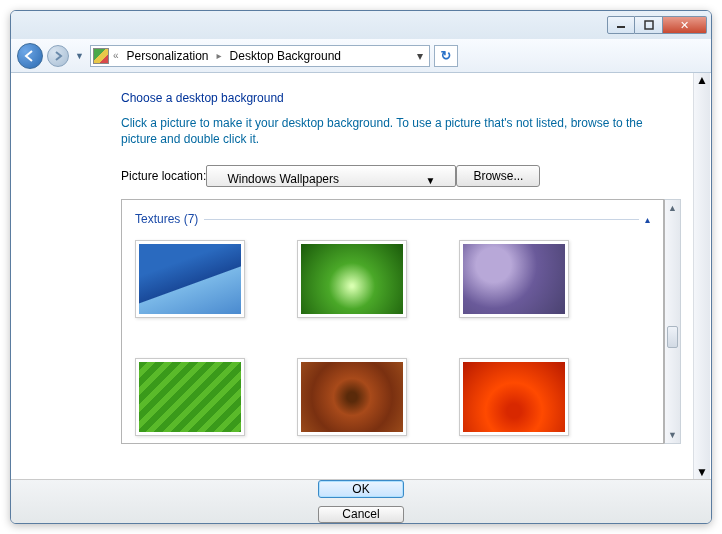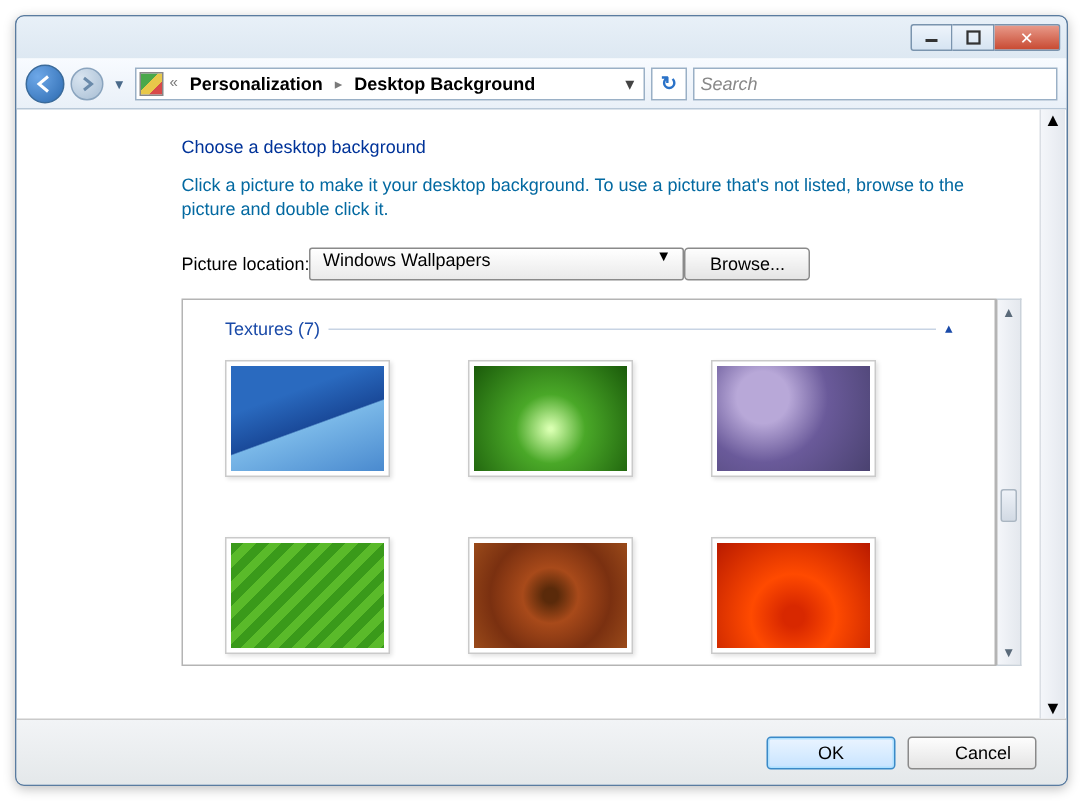--- a/index.html
+++ b/index.html
@@ -82,21 +82,21 @@
     height: 22px;
     border: 1px solid #9ab0c6;
     background: #fff;
     display: flex;
     align-items: center;
     padding: 0 2px;
     gap: 2px;
   }
   .address .icon16 { width:16px;height:16px; display:inline-block;}
   .address .sep { color:#7a7a7a; font-size:10px; padding:0 2px;}
-  .address .crumb { padding: 0 4px; font-weight: bold; }
+  .address .crumb { padding: 0 4px; }
   .address .drop { margin-left:auto; width:14px;text-align:center;color:#444;}
   .refresh {
     width:24px;height:22px;
     border:1px solid #9ab0c6;
     background:#fff;
     display:flex;align-items:center;justify-content:center;
     color:#1a7a1a;
     font-size:13px;
   }
   .searchbox {
@@ -136,22 +136,22 @@
     display:flex;
     align-items:center;
     gap:0;
     margin-bottom:12px;
   }
   .combo {
     width: 250px;
     height: 22px;
     border:1px solid #8a8a8a;
     background: linear-gradient(#fff,#eaeaea);
-    display:flex;align-items:flex-start;
-    padding:0 8px;
+    display:flex;align-items:flex-end;
+    padding:0 20px;
     border-radius:2px;
   }
   .combo .arrow { margin-left:auto; font-size:10px;}
   .winbtn {
     height:22px;
     padding:0 16px;
     border:1px solid #8a8a8a;
     background: linear-gradient(#fdfdfd,#e4e4e4);
     border-radius:3px;
     display:flex;align-items:center;
@@ -160,21 +160,21 @@
   
   .gallery-wrap {
     display:flex;
     margin: 0 30px 0 110px;
   }
   .gallery {
     flex:1;
     border:1px solid #b4b4b4;
     height: 245px;
     background:#fff;
-    padding: 12px 28px;
+    padding: 12px 13px;
     overflow:hidden;
   }
   .grouphead {
     display:flex;
     align-items:center;
     color:#1a4aa8;
     font-size:12px;
     margin-bottom:14px;
     gap:6px;
   }
@@ -223,29 +223,30 @@
   
   .footer {
     height: 44px;
     background: linear-gradient(#f2f4f6,#e4e8ea);
     border-top:1px solid #cacaca;
     display:flex;
     align-items:center;
     justify-content:flex-end;
     padding:0 20px;
     gap:8px;
+    flex-direction:column;
   }
   .footer .ok {
     width:86px;
     border:1px solid #3a8ac8;
     background:linear-gradient(#eaf4ff,#c8e4ff);
     box-shadow: inset 0 0 0 1px #aee0ff;
     justify-content:center;
   }
-  .footer .cancel { width:86px; justify-content:flex-end;}
+  .footer .cancel { width:86px; justify-content:center;}
   
   .perso-icon {
     width:16px;height:16px;
     background: linear-gradient(135deg,#4aa84a 0 40%, #e8c84a 40% 70%, #d84a4a 70% 100%);
     border:1px solid #888;
   }
 </style>
 </head>
 <body>
 
@@ -286,23 +287,20 @@
       <span class="crumb">Personalization</span>
       <span class="sep">▸</span>
       <span class="crumb">Desktop Background</span>
       <span class="drop">▾</span>
     </div>
 
     <div class="refresh">
       <span style="color:#2a72c8;font-weight:bold;">↻</span>
     </div>
 
-    <div class="searchbox">
-      <span>Search</span>
-    </div>
   </div>
 
   <div class="content">
     <div class="content-inner">
       <h1 class="page-title">Choose a desktop background</h1>
       <p class="page-desc">Click a picture to make it your desktop background. To use a picture that's not listed, browse to the picture and double click it.</p>
 
       <div class="row-loc">
         <span>Picture location:</span>
         <div class="combo">

